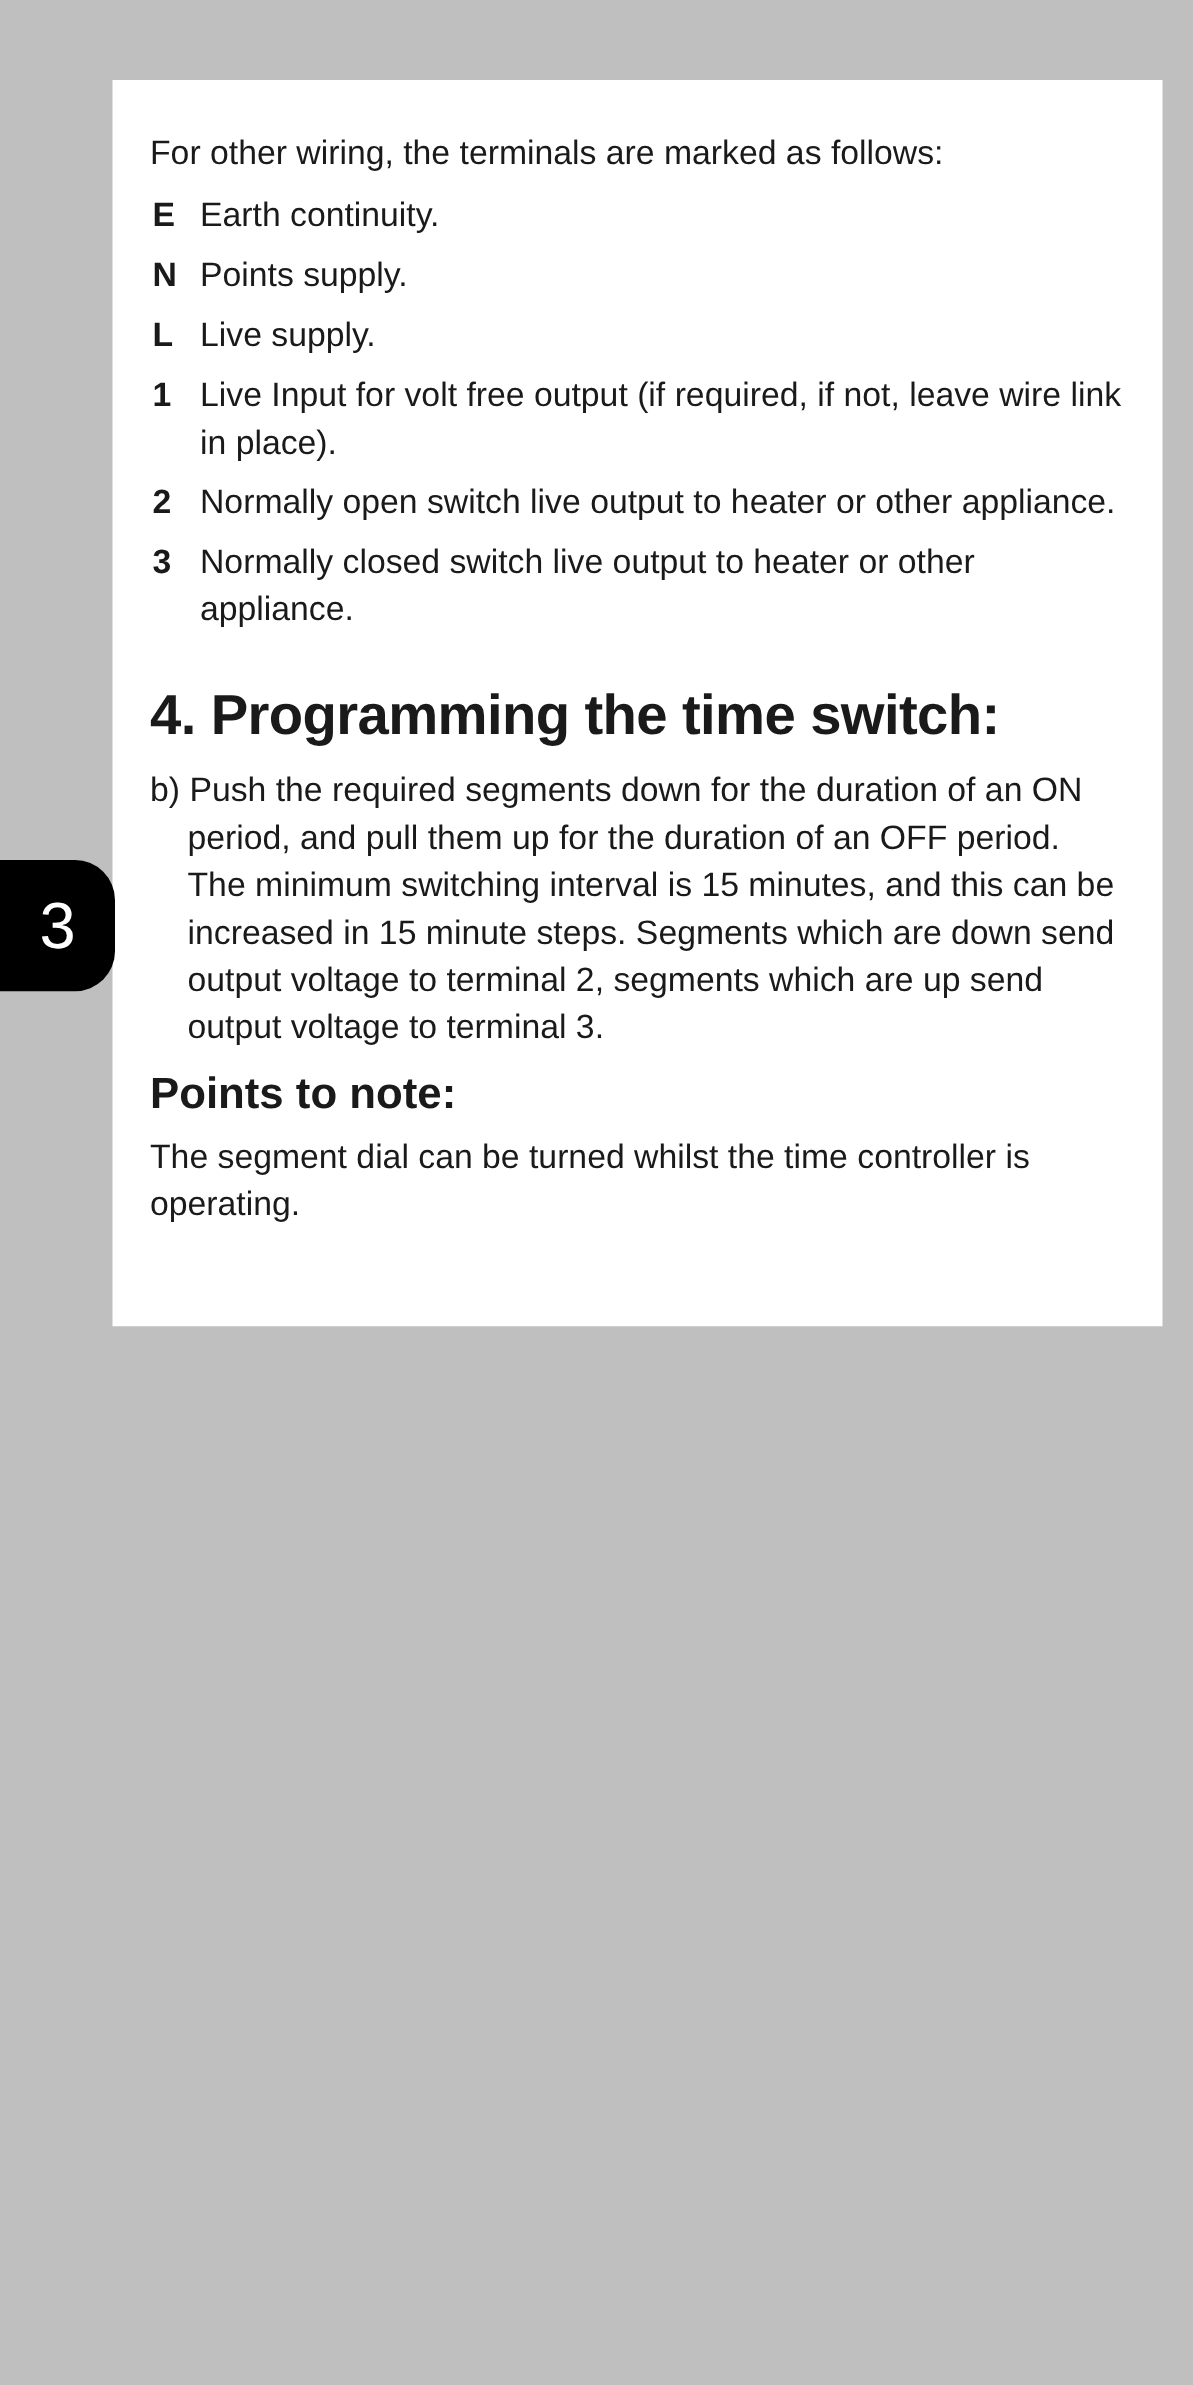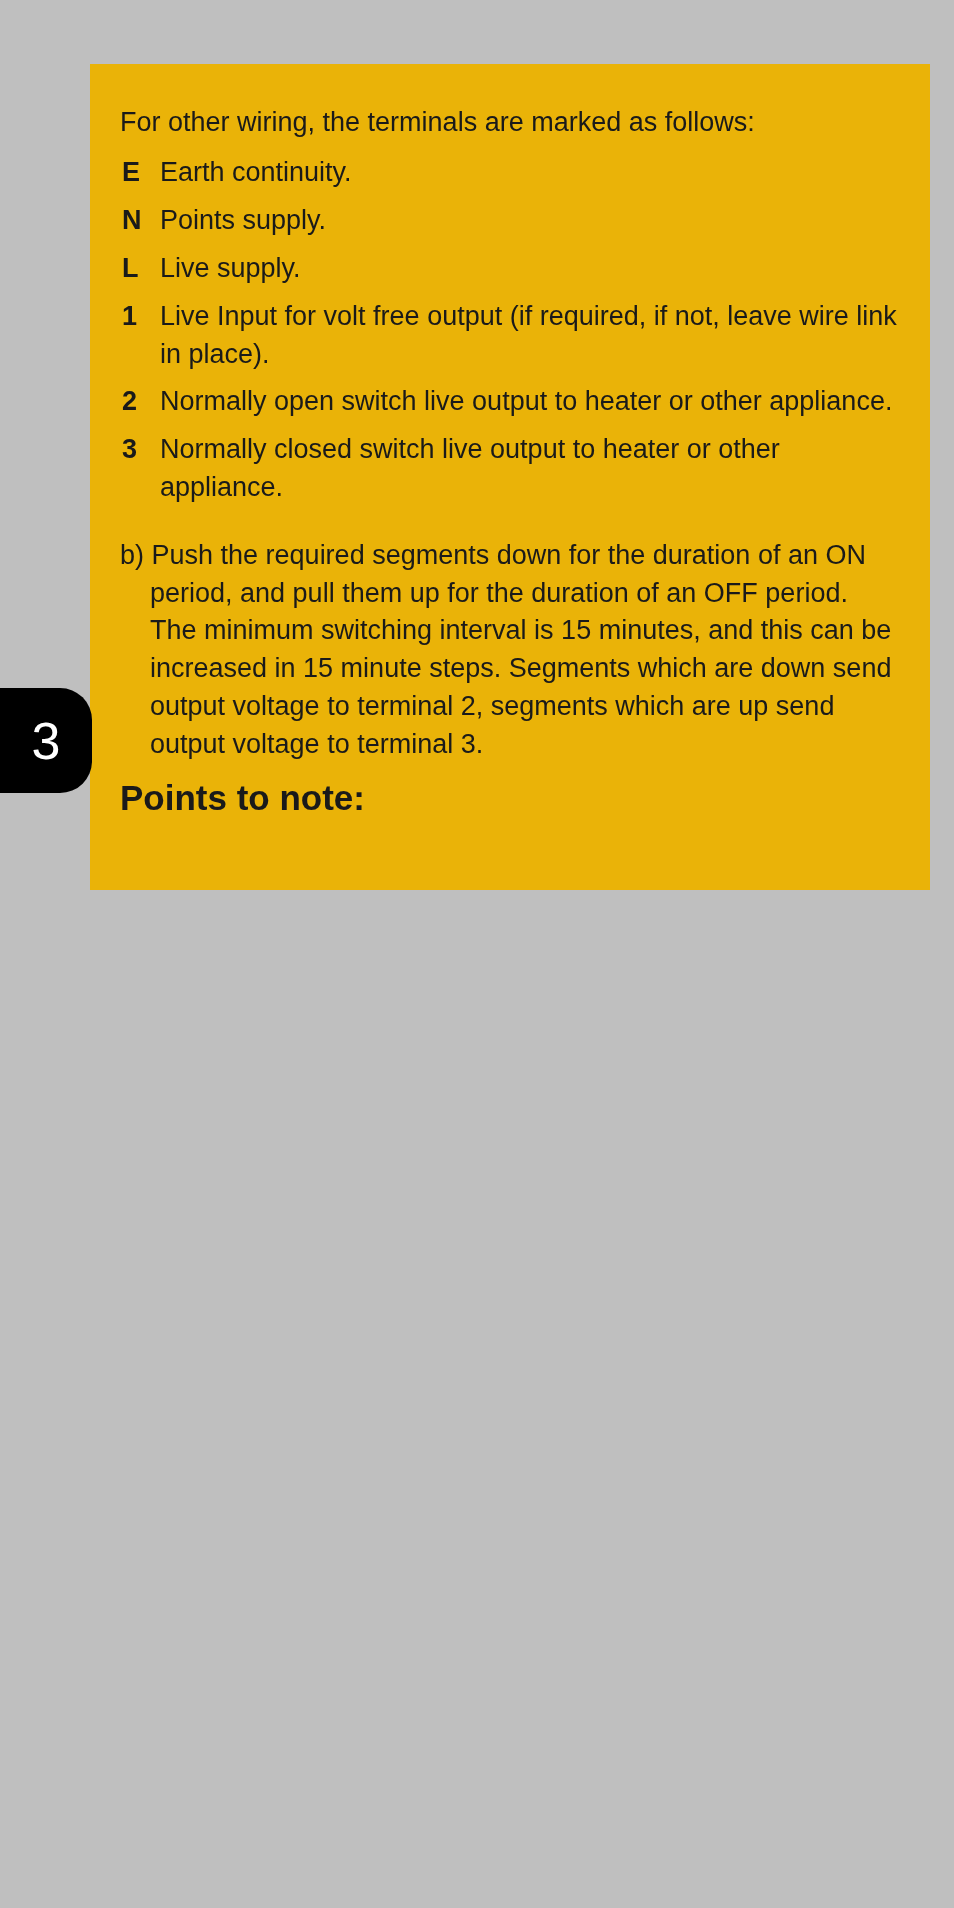--- a/index.html
+++ b/index.html
@@ -12,21 +12,21 @@
       height: 1908px;
       background: #bfbfbf;
       font-family: Arial, Helvetica, sans-serif;
       position: relative;
     }
     .page {
       position: absolute;
       left: 90px;
       top: 64px;
       width: 840px;
-      background: #eab308;
+      background: #ffffff;
       padding: 40px 30px 60px 30px;
     }
     .intro {
       font-size: 27px;
       color: #1a1a1a;
       margin-bottom: 14px;
       line-height: 1.35;
     }
     .term-list {
       list-style: none;
@@ -124,24 +124,26 @@
     <li class="term-item">
       <span class="label">2</span>
       <span class="desc">Normally open switch live output to heater or other appliance.</span>
     </li>
     <li class="term-item">
       <span class="label">3</span>
       <span class="desc">Normally closed switch live output to heater or other appliance.</span>
     </li>
   </ul>
 
+  <h2 class="heading">4. Programming the time switch:</h2>
 
   <ul class="step-list">
     <li class="step-item">b) Push the required segments down for the duration of an ON period, and pull them up for the duration of an OFF period. The minimum switching interval is 15 minutes, and this can be increased in 15 minute steps. Segments which are down send output voltage to terminal 2, segments which are up send output voltage to terminal 3.</li>
   </ul>
 
   <p class="sub-heading">Points to note:</p>
 
+  <p class="note-text">The segment dial can be turned whilst the time controller is operating.</p>
 </div>
 
 <div class="page-tab">
   <span>3</span>
 </div>
 
 </body></html>

